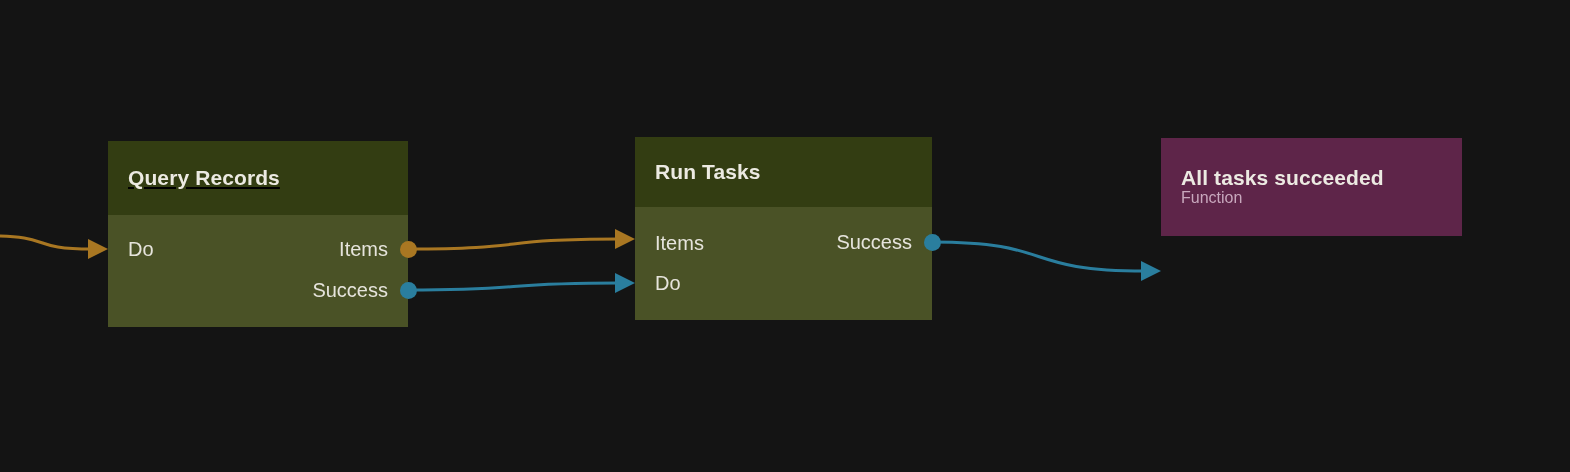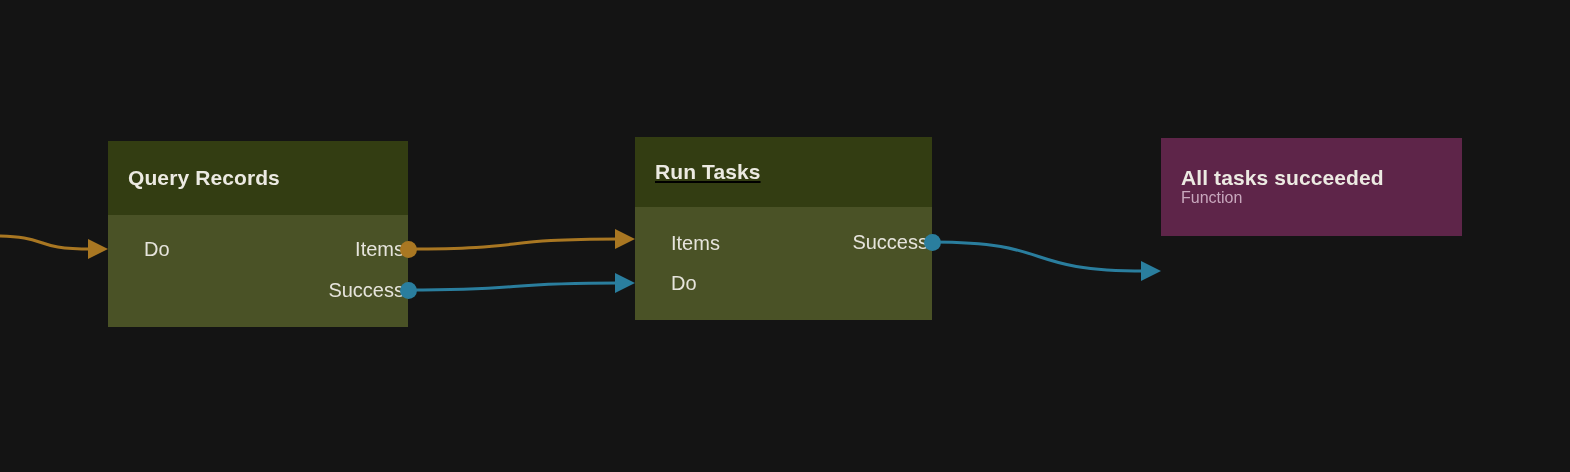--- a/index.html
+++ b/index.html
@@ -52,21 +52,20 @@
     font-size: 16px;
     font-weight: normal;
     color: #c8a8bd;
     line-height: 1.18;
     white-space: nowrap;
   }
   .node-body {
     box-sizing: border-box;
     width: 100%;
     position: relative;
-    padding-left: 16px;
   }
   .port-row {
     position: absolute;
     box-sizing: border-box;
     width: 100%;
     padding: 0 20px;
     display: flex;
     align-items: center;
     height: 26px;
   }
@@ -98,39 +97,39 @@
       <polygon points="108,249 88,239 88,259" fill="#a97722"></polygon>
       <path d="M 408 249 C 532.85 249, 494.15 239, 619 239" fill="none" stroke="#a97722" stroke-width="3" stroke-linecap="round"></path>
       <polygon points="635,239 615,229 615,249" fill="#a97722"></polygon>
       <path d="M 408 290 C 532.85 290, 494.15 283, 619 283" fill="none" stroke="#2a7e9e" stroke-width="3" stroke-linecap="round"></path>
       <polygon points="635,283 615,273 615,293" fill="#2a7e9e"></polygon>
       <path d="M 932 242 C 1057.95 242, 1019.05 271, 1145 271" fill="none" stroke="#2a7e9e" stroke-width="3" stroke-linecap="round"></path>
       <polygon points="1161,271 1141,261 1141,281" fill="#2a7e9e"></polygon>
     </svg>
   <div id="node-layer">
       <div class="node node-green" style="left: 108px; top: 141px; width: 300px; height: 186px;">
-        <div class="node-header" style="height: 74px;">
+        <div class="node-header" style="height: 74px; text-decoration: underline;">
           <div class="node-title">Query Records</div>
         </div>
         <div class="node-body" style="height: 112px;">
           <div class="port-row in" style="top: 21px;">
             <span class="port-label">Do</span>
           </div>
           <div class="port-row out" style="top: 21px;">
             <span class="port-label">Items</span>
           </div>
           <div class="pin-dot" style="background: rgb(169, 119, 34); top: 25.5px; left: 291.5px;"></div>
           <div class="port-row out" style="top: 62px;">
             <span class="port-label">Success</span>
           </div>
           <div class="pin-dot" style="background: rgb(42, 126, 158); top: 66.5px; left: 291.5px;"></div>
         </div>
       </div>
       <div class="node node-green" style="left: 635px; top: 137px; width: 297px; height: 183px;">
-        <div class="node-header" style="height: 70px; text-decoration: underline;">
+        <div class="node-header" style="height: 70px;">
           <div class="node-title">Run Tasks</div>
         </div>
         <div class="node-body" style="height: 113px;">
           <div class="port-row in" style="top: 23px;">
             <span class="port-label">Items</span>
           </div>
           <div class="port-row in" style="top: 63px;">
             <span class="port-label">Do</span>
           </div>
           <div class="port-row out" style="top: 22px;">

